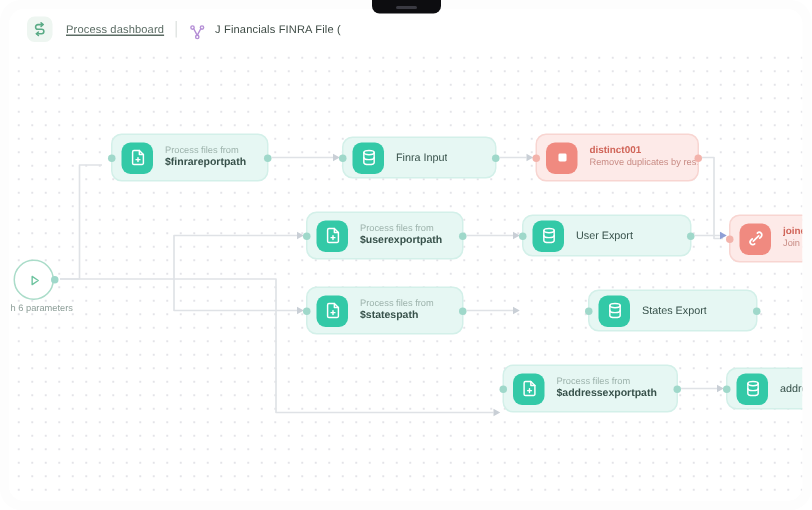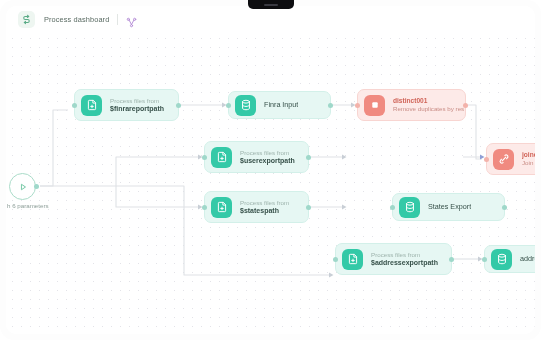--- a/index.html
+++ b/index.html
@@ -30,21 +30,21 @@
     position:absolute;left:0;top:0;right:0;height:26px;
     background:#ffffff;display:flex;align-items:center;padding-left:12px;
     z-index:20;
   }
   .brand-icon{
     width:17px;height:17px;border-radius:5px;background:#eef6f1;
     display:flex;align-items:center;justify-content:center;flex:0 0 auto;
   }
   .brand-icon svg{display:block;}
   .crumb{
-    font-size:7.4px;color:#5a6b63;margin-left:9px;white-space:nowrap;letter-spacing:.1px;
+    font-size:7.4px;color:#5a6b63;margin-left:9px;white-space:nowrap;letter-spacing:.1px;text-decoration:underline;
   }
   .crumb-sep{
     width:1px;height:11px;background:#e2e6e4;margin:0 8px;flex:0 0 auto;
   }
   .flow-icon{width:11px;height:11px;flex:0 0 auto;margin-right:6px;}
   .crumb-active{font-size:7.4px;color:#3d4a44;white-space:nowrap;letter-spacing:.1px;}
 
   
   .canvas{
     position:absolute;left:0;top:26px;right:0;bottom:0;
@@ -119,20 +119,21 @@
       <div class="crumb">Process dashboard</div>
       <div class="crumb-sep"></div>
       <span class="flow-icon">
         <svg width="11" height="11" viewBox="0 0 16 16" fill="none" stroke="#b58fd6" stroke-width="1.4" stroke-linecap="round">
           <circle cx="3.4" cy="3.4" r="1.6"></circle>
           <circle cx="12.6" cy="3.4" r="1.6"></circle>
           <circle cx="8" cy="12.6" r="1.6"></circle>
           <path d="M4.6 4.6 8 11M11.4 4.6 8 11"></path>
         </svg>
       </span>
+      <div class="crumb-active">J Financials FINRA File (</div>
     </div>
 
     <div class="canvas">
 
       <svg class="edges">
         <g fill="none" stroke="#dfe2e6" stroke-width="1.1">
 
           <path d="M34,154 H47 V78 H62" stroke-linejoin="round"></path>
 
           <path d="M175,73 H216"></path>
@@ -231,20 +232,34 @@
             <path d="M8 8.2v3.4M6.3 9.9h3.4"></path>
           </svg>
         </span>
         <span class="ntext">
           <div class="nsub">Process files from</div>
           <div class="nmain">$userexportpath</div>
         </span>
         <span class="port port-out port-teal"></span>
       </div>
 
+      <div class="node node-teal" style="left:342px;top:111px;width:113px;height:28px;">
+        <span class="port port-in port-teal"></span>
+        <span class="nicon nicon-teal">
+          <svg width="12" height="12" viewBox="0 0 16 16" fill="none" stroke="#ffffff" stroke-width="1.3" stroke-linecap="round">
+            <ellipse cx="8" cy="3.6" rx="4.6" ry="1.9"></ellipse>
+            <path d="M3.4 3.6v8.8c0 1.05 2.06 1.9 4.6 1.9s4.6-.85 4.6-1.9V3.6"></path>
+            <path d="M3.4 8c0 1.05 2.06 1.9 4.6 1.9s4.6-.85 4.6-1.9"></path>
+          </svg>
+        </span>
+        <span class="ntext">
+          <div class="nmain-plain">User Export</div>
+        </span>
+        <span class="port port-out port-teal"></span>
+      </div>
 
       <div class="node node-red" style="left:480px;top:111px;width:80px;height:32px;">
         <span class="port port-in port-red"></span>
         <span class="nicon nicon-red">
           <svg width="12" height="12" viewBox="0 0 16 16" fill="none" stroke="#ffffff" stroke-width="1.5" stroke-linecap="round">
             <path d="M10.4 5.6 5.6 10.4"></path>
             <path d="M9.2 3.2a2.3 2.3 0 0 1 3.3 3.3l-1.2 1.2"></path>
             <path d="M6.8 12.8a2.3 2.3 0 0 1-3.3-3.3l1.2-1.2"></path>
           </svg>
         </span>

